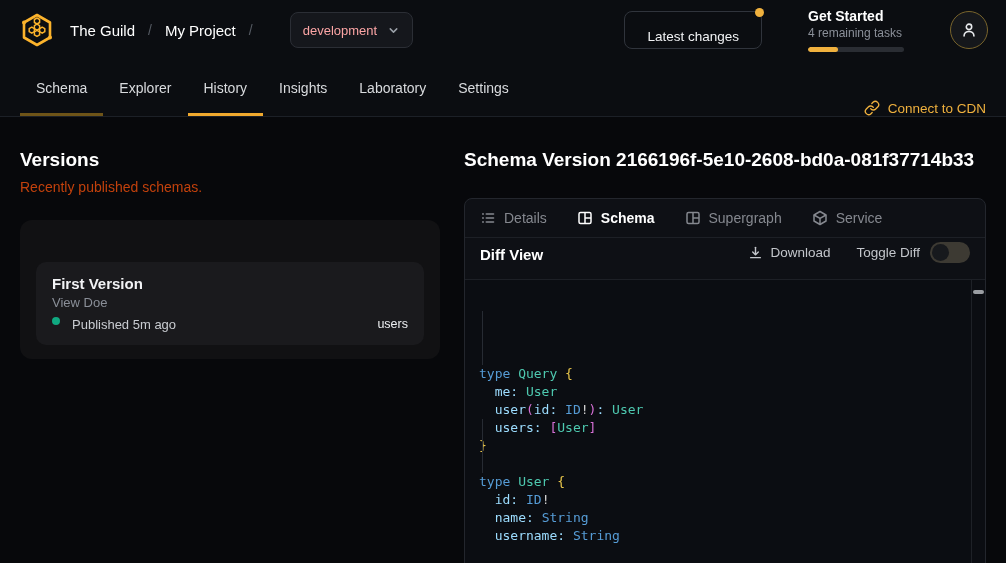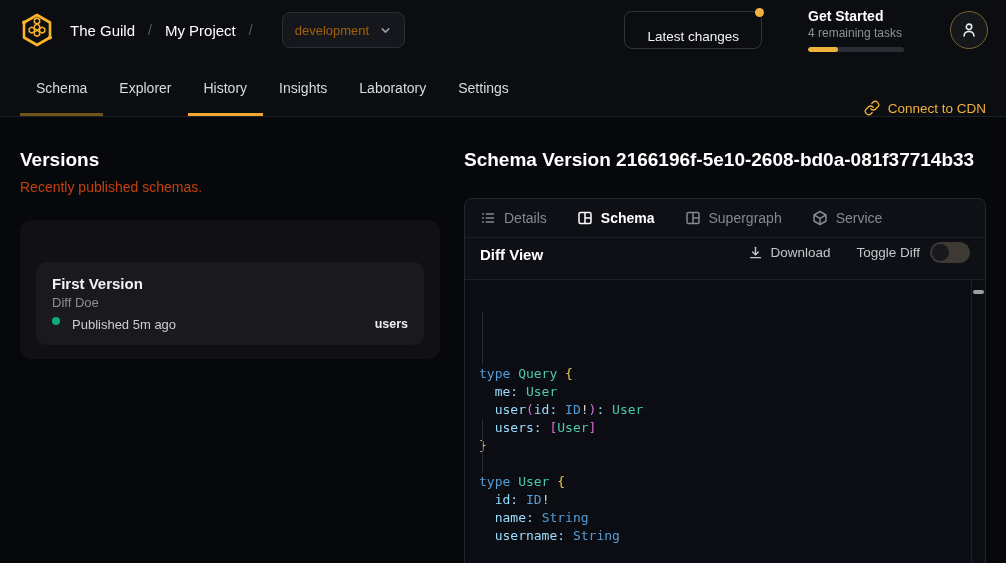--- a/index.html
+++ b/index.html
@@ -14,23 +14,23 @@
 
   
   .header {
     height:60px; background:#0b0d11; display:flex; align-items:center;
     padding:0 18px;
   }
   .logo { width:38px; height:38px; margin-right:14px; }
   .crumb { font-size:15px; color:#fff; font-weight:500; }
   .crumb-sep { color:#565b63; margin:0 13px; font-size:14px; }
   .target-select {
-    margin-left:16px; height:36px; display:flex; align-items:center; gap:10px;
+    margin-left:24px; height:36px; display:flex; align-items:center; gap:10px;
     background:#15171c; border:1px solid #2b2e35; border-radius:8px;
-    padding:0 12px; font-size:13px; color:#a16207; cursor:pointer;
+    padding:0 12px; font-size:13px; color:#fca5a5; cursor:pointer;
   }
   .target-select .chev { color:#9aa0a8; }
 
   .header-right { margin-left:auto; display:flex; align-items:center; gap:46px; }
   .latest-btn {
     position:relative; height:38px; padding:17px 22px; background:transparent;
     border:1px solid #30343c; border-radius:8px; color:#f2f3f5; font-size:13.5px;
     font-family:inherit; cursor:pointer;
   }
   .latest-dot {
@@ -78,21 +78,21 @@
     padding:42px 16px 14px;
   }
   .version-item {
     background:#1a1a1d; border-radius:10px; padding:13px 16px; cursor:pointer;
   }
   .vi-name { font-size:15px; font-weight:600; color:#f2f3f5; }
   .vi-author { font-size:13px; color:#8a8f98; margin-top:3px; }
   .vi-meta { display:flex; align-items:flex-start; margin-top:7px; }
   .vi-dot { width:8px; height:8px; border-radius:50%; margin-right:12px; }
   .vi-status { font-size:13px; color:#c9ccd1; }
-  .vi-service { margin-left:auto; font-size:12.5px; font-weight:700; color:#eceef1; }
+  .vi-service { margin-left:auto; font-size:12.5px; font-weight:400; color:#eceef1; }
 
   
   .detail-panel {
     margin-top:25px; border:1px solid #23262d; border-radius:8px;
     height:400px; display:flex; flex-direction:column; overflow:hidden;
     background:#0e1015;
   }
   .panel-tabs { height:38px; display:flex; align-items:center; gap:30px; padding:0 15px; flex:none; }
   .ptab { display:flex; align-items:center; gap:8px; font-size:14px; color:#85888f; cursor:pointer; }
   .ptab svg { stroke:#85888f; }
@@ -203,21 +203,21 @@
 
 <div class="content">
 
   <div class="col-left">
     <div class="h2">Versions</div>
     <div class="sub">Recently published schemas.</div>
 
     <div class="versions-card">
       <div class="version-item">
         <div class="vi-name">First Version</div>
-        <div class="vi-author">Diff Doe</div>
+        <div class="vi-author">View Doe</div>
         <div class="vi-meta">
           <span class="vi-dot" style="background:#10a981;"></span>
           <span class="vi-status">Published 5m ago</span>
           <span class="vi-service">users</span>
         </div>
       </div>
     </div>
   </div>
 
   <div class="col-right">

